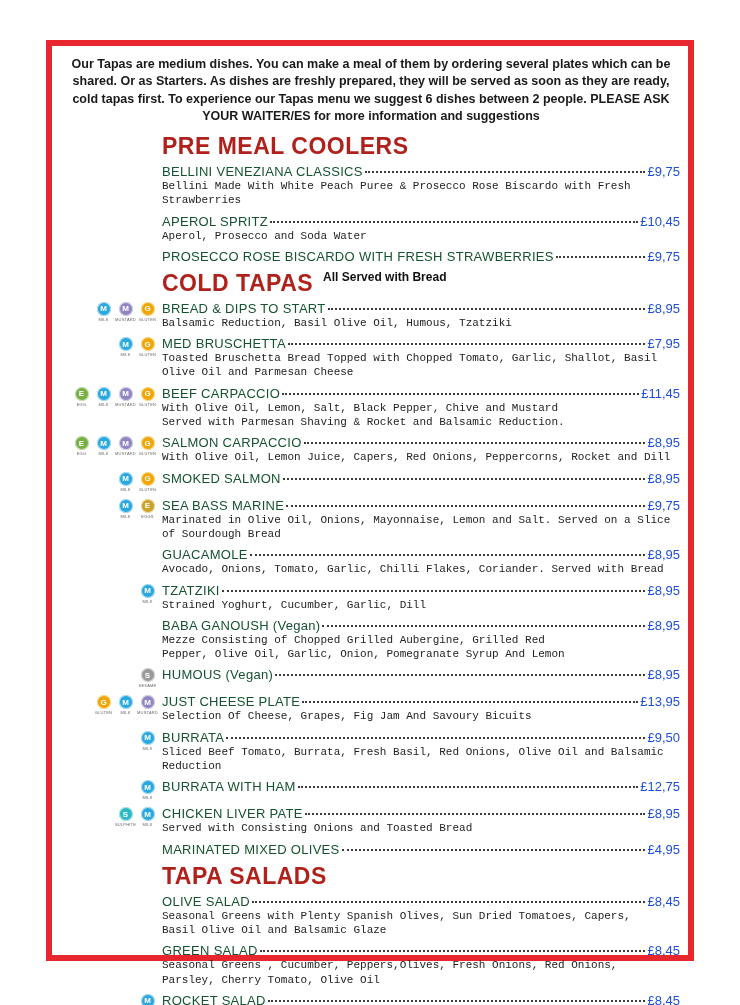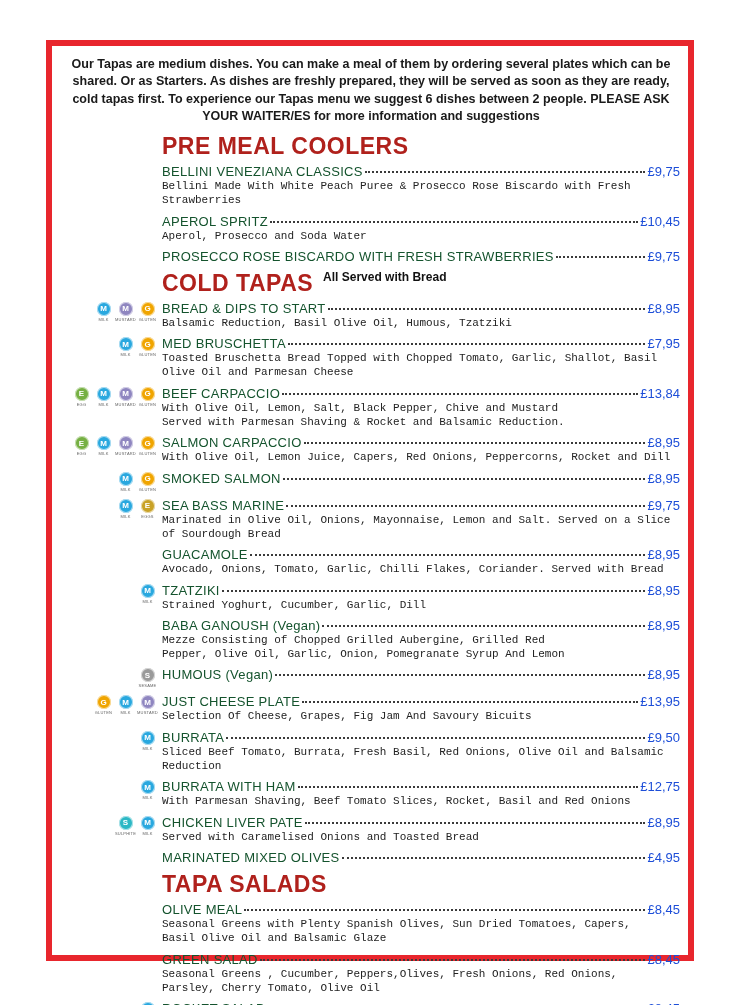--- a/index.html
+++ b/index.html
@@ -224,21 +224,21 @@
           </span>
           <span class="allergen">
             <span class="allergen-circle" style="background: rgb(240, 165, 0);">G</span>
             <span class="allergen-label">gluten</span>
           </span>
         </div>
       <div class="item-body">
         <div class="title-line">
           <span class="item-name">BEEF CARPACCIO</span>
           <span class="leader"></span>
-          <span class="price">£13,84</span>
+          <span class="price">£11,45</span>
         </div>
         <div class="desc">With Olive Oil, Lemon, Salt, Black Pepper, Chive and Mustard
 Served with Parmesan Shaving &amp; Rocket and Balsamic Reduction.</div>
       </div>
     </div>
 
     <div class="item">
       <div class="gutter">
           <span class="allergen">
             <span class="allergen-circle" style="background: rgb(118, 176, 67);">E</span>
@@ -415,42 +415,41 @@
             <span class="allergen-circle" style="background: rgb(41, 168, 223);">M</span>
             <span class="allergen-label">milk</span>
           </span>
         </div>
       <div class="item-body">
         <div class="title-line">
           <span class="item-name">BURRATA  WITH HAM</span>
           <span class="leader"></span>
           <span class="price">£12,75</span>
         </div>
-        <div class="desc">With Parmesan Shaving, Beef Tomato Slices, Rocket, Basil and Red Onions</div>
       </div>
     </div>
 
     <div class="item">
       <div class="gutter">
           <span class="allergen">
             <span class="allergen-circle" style="background: rgb(44, 184, 197);">S</span>
             <span class="allergen-label">sulphite</span>
           </span>
           <span class="allergen">
             <span class="allergen-circle" style="background: rgb(41, 168, 223);">M</span>
             <span class="allergen-label">milk</span>
           </span>
         </div>
       <div class="item-body">
         <div class="title-line">
           <span class="item-name">CHICKEN LIVER PATE</span>
           <span class="leader"></span>
           <span class="price">£8,95</span>
         </div>
-        <div class="desc">Served with Caramelised Onions and Toasted Bread</div>
+        <div class="desc">Served with Consisting Onions and Toasted Bread</div>
       </div>
     </div>
 
     <div class="item">
       <div class="gutter"></div>
       <div class="item-body">
         <div class="title-line">
           <span class="item-name">MARINATED MIXED OLIVES</span>
           <span class="leader"></span>
           <span class="price">£4,95</span>
@@ -460,21 +459,21 @@
     </div>
 
     <div class="section-heading">
       <span class="heading-text">TAPA SALADS</span>
     </div>
 
     <div class="item">
       <div class="gutter"></div>
       <div class="item-body">
         <div class="title-line">
-          <span class="item-name">OLIVE MEAL</span>
+          <span class="item-name">OLIVE SALAD</span>
           <span class="leader"></span>
           <span class="price">£8,45</span>
         </div>
         <div class="desc">Seasonal Greens with Plenty  Spanish Olives, Sun Dried Tomatoes, Capers,
 Basil  Olive Oil and Balsamic Glaze</div>
       </div>
     </div>
 
     <div class="item">
       <div class="gutter"></div>

